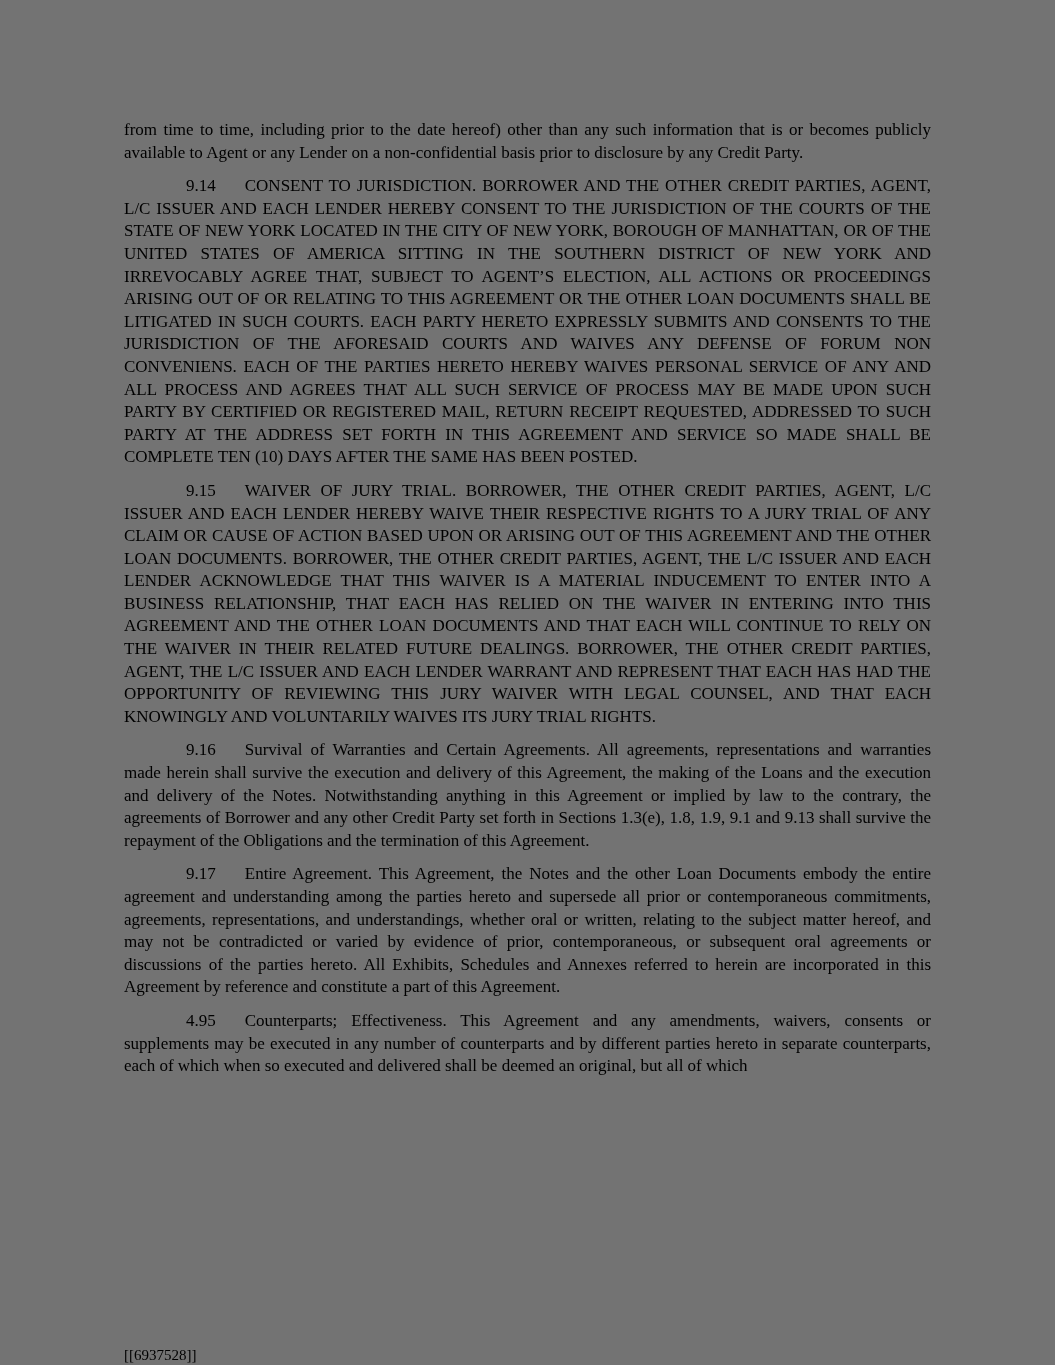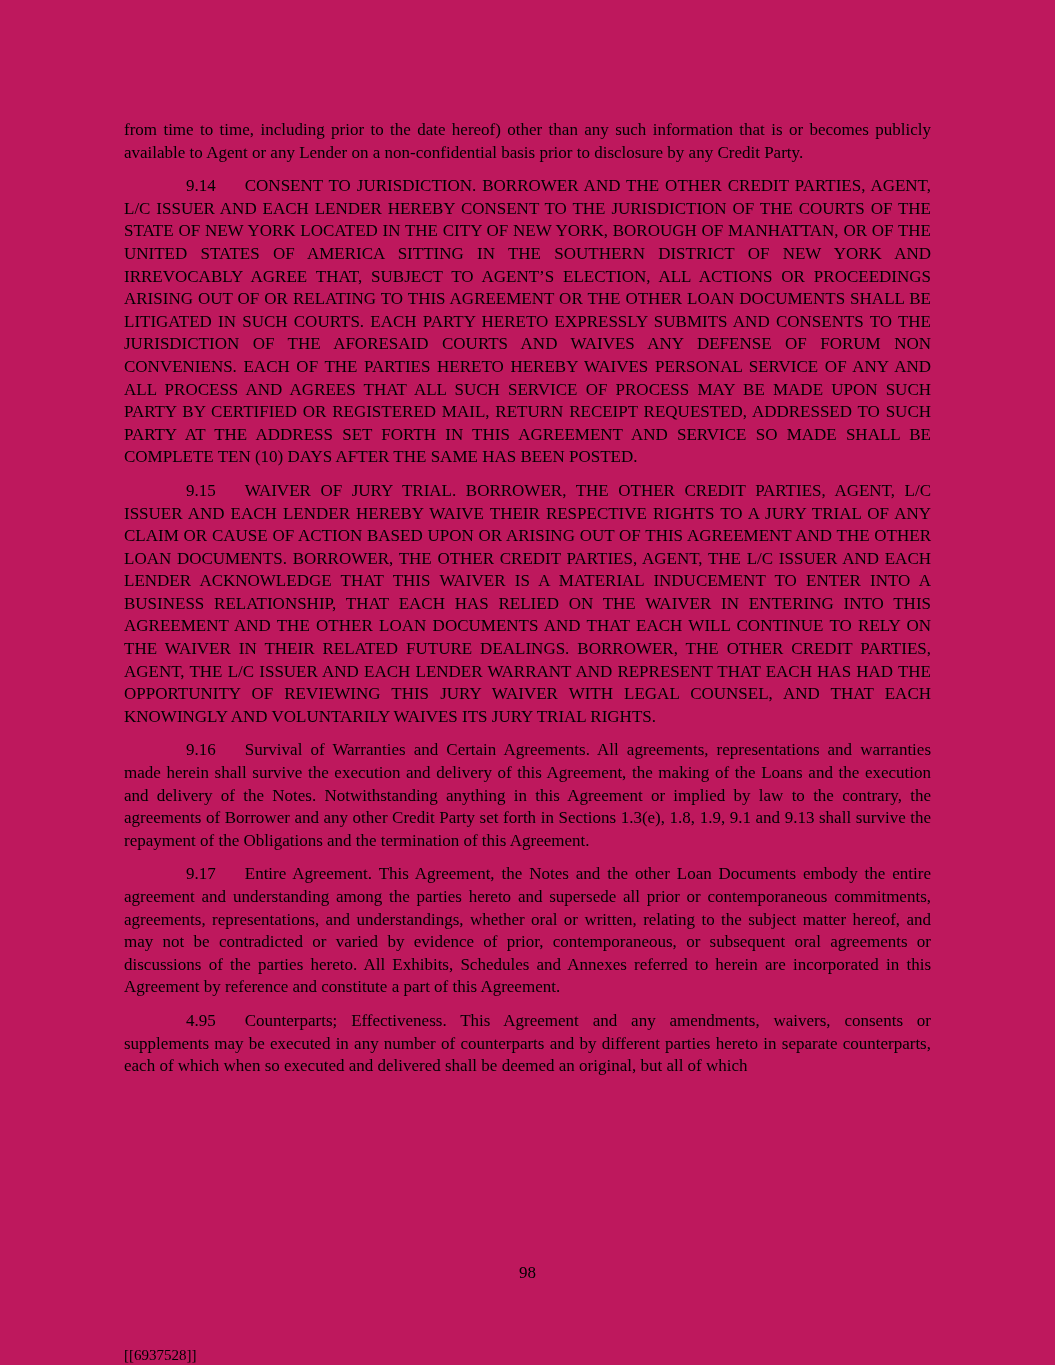--- a/index.html
+++ b/index.html
@@ -5,21 +5,21 @@
   * { box-sizing: border-box; }
   html, body {
     margin: 0;
     padding: 0;
     background: #ffffff;
   }
   .page {
     position: relative;
     width: 1055px;
     height: 1365px;
-    background: #be185d;
+    background: #737373;
     color: #000000;
     font-family: "Liberation Serif", "DejaVu Serif", serif;
     font-size: 17px;
     line-height: 22.6px;
     overflow: hidden;
   }
   .content {
     position: absolute;
     left: 124px;
     top: 119px;
@@ -67,15 +67,14 @@
     <p class="para"><span class="secnum">9.15</span><span class="u">WAIVER OF JURY TRIAL</span><span>. BORROWER, THE OTHER CREDIT PARTIES, AGENT, L/C ISSUER AND EACH LENDER HEREBY WAIVE THEIR RESPECTIVE RIGHTS TO A JURY TRIAL OF ANY CLAIM OR CAUSE OF ACTION BASED UPON OR ARISING OUT OF THIS AGREEMENT AND THE OTHER LOAN DOCUMENTS. BORROWER, THE OTHER CREDIT PARTIES, AGENT, THE L/C ISSUER AND EACH LENDER ACKNOWLEDGE THAT THIS WAIVER IS A MATERIAL INDUCEMENT TO ENTER INTO A BUSINESS RELATIONSHIP, THAT EACH HAS RELIED ON THE WAIVER IN ENTERING INTO THIS AGREEMENT AND THE OTHER LOAN DOCUMENTS AND THAT EACH WILL CONTINUE TO RELY ON THE WAIVER IN THEIR RELATED FUTURE DEALINGS. BORROWER, THE OTHER CREDIT PARTIES, AGENT, THE L/C ISSUER AND EACH LENDER WARRANT AND REPRESENT THAT EACH HAS HAD THE OPPORTUNITY OF REVIEWING THIS JURY WAIVER WITH LEGAL COUNSEL, AND THAT EACH KNOWINGLY AND VOLUNTARILY WAIVES ITS JURY TRIAL RIGHTS.</span></p>
 
     <p class="para"><span class="secnum">9.16</span><span class="u">Survival of Warranties and Certain Agreements</span><span>. All agreements, representations and warranties made herein shall survive the execution and delivery of this Agreement, the making of the Loans and the execution and delivery of the Notes. Notwithstanding anything in this Agreement or implied by law to the contrary, the agreements of Borrower and any other Credit Party set forth in </span><span class="u">Sections 1.3(e)</span><span>, </span><span class="u">1.8</span><span>, </span><span class="u">1.9</span><span>, </span><span class="u">9.1</span><span> and </span><span class="u">9.13</span><span> shall survive the repayment of the Obligations and the termination of this Agreement.</span></p>
 
     <p class="para"><span class="secnum">9.17</span><span class="u">Entire Agreement</span><span>. This Agreement, the Notes and the other Loan Documents embody the entire agreement and understanding among the parties hereto and supersede all prior or contemporaneous commitments, agreements, representations, and understandings, whether oral or written, relating to the subject matter hereof, and may not be contradicted or varied by evidence of prior, contemporaneous, or subsequent oral agreements or discussions of the parties hereto. All Exhibits, Schedules and Annexes referred to herein are incorporated in this Agreement by reference and constitute a part of this Agreement.</span></p>
 
     <p class="para"><span class="secnum">4.95</span><span class="u">Counterparts; Effectiveness</span><span>. This Agreement and any amendments, waivers, consents or supplements may be executed in any number of counterparts and by different parties hereto in separate counterparts, each of which when so executed and delivered shall be deemed an original, but all of which</span></p>
 
   </div>
 
-  <div class="page-number">98</div>
   <div class="doc-id">[[6937528]]</div>
 </div>
 
 </body></html>

